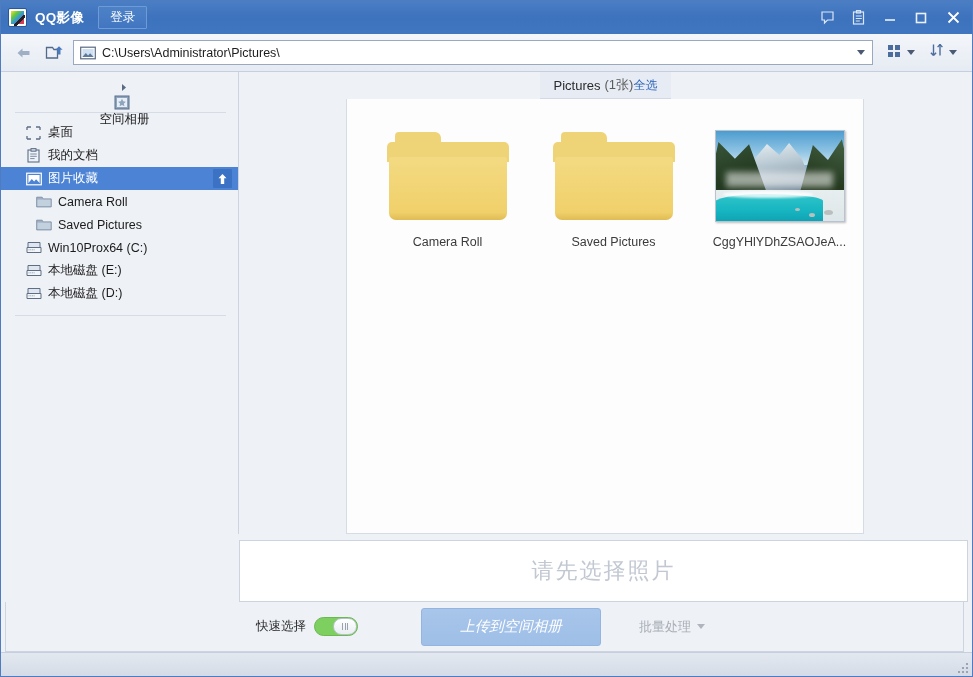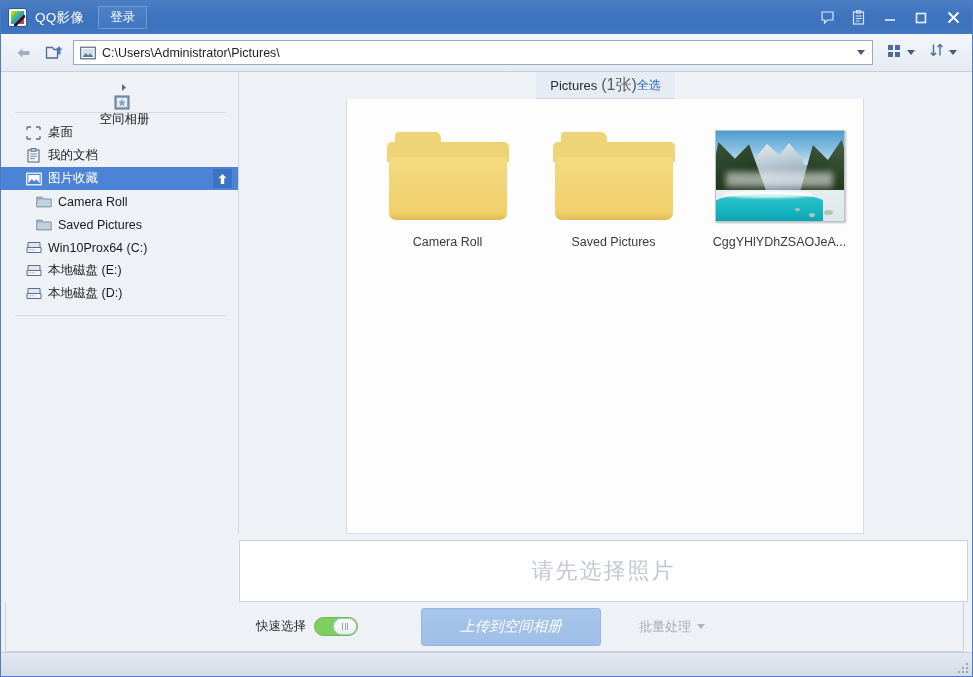--- a/index.html
+++ b/index.html
@@ -37,21 +37,21 @@
   .app-logo .sq {
     position:absolute; left:2px; top:2px; width:13px; height:13px;
     background: linear-gradient(135deg,#f3e52b 0%, #63c63f 30%, #2f9cd6 55%, #c7366f 80%, #e24a2a 100%);
   }
   .app-logo .pen {
     position:absolute; right:1px; bottom:0px; width:11px; height:11px;
     background: linear-gradient(135deg, transparent 45%, #222 45%, #222 60%, transparent 60%);
   }
   .app-title {
     color: #ffffff; font-size: 13.5px; margin-left: 8px;
-    letter-spacing: .3px; white-space: nowrap;
+    letter-spacing: .3px; white-space: nowrap; font-weight: bold;
   }
   .login-btn {
     margin-left: 14px;
     height: 23px; min-width: 48px;
     padding: 0 11px;
     background: linear-gradient(to bottom,#4d81c7,#4276c0);
     border: 1px solid #6e9ad6;
     border-radius: 1px;
     color: #fff; font-size: 12.5px;
     display:flex; align-items:center; justify-content:center;
@@ -147,21 +147,21 @@
     align-items: center;
   }
   .content-head {
     height: 27px; flex: 0 0 27px;
     background: #e7ecf4;
     display:flex; align-items:center;
     padding: 0 14px 0 14px;
     border-bottom: 1px solid #d2d9e4;
   }
   .ch-title { font-size: 13px; color: #2b2b2b; }
-  .ch-count { font-size: 16px; color: #5a5a5a; margin-left: 4px; }
+  .ch-count { font-size: 13px; color: #5a5a5a; margin-left: 4px; }
   .ch-selectall { margin-left:auto; font-size:12px; color:#2a63b8; cursor:pointer; }
   .grid-area {
     flex: 1 1 auto;
     background: #fdfdfd;
     border: 1px solid #d6dce6;
     border-top: none;
     margin: 0 2px 0 0;
     overflow: hidden;
     padding: 22px 0 0 18px;
     display: flex; flex-wrap: wrap;

